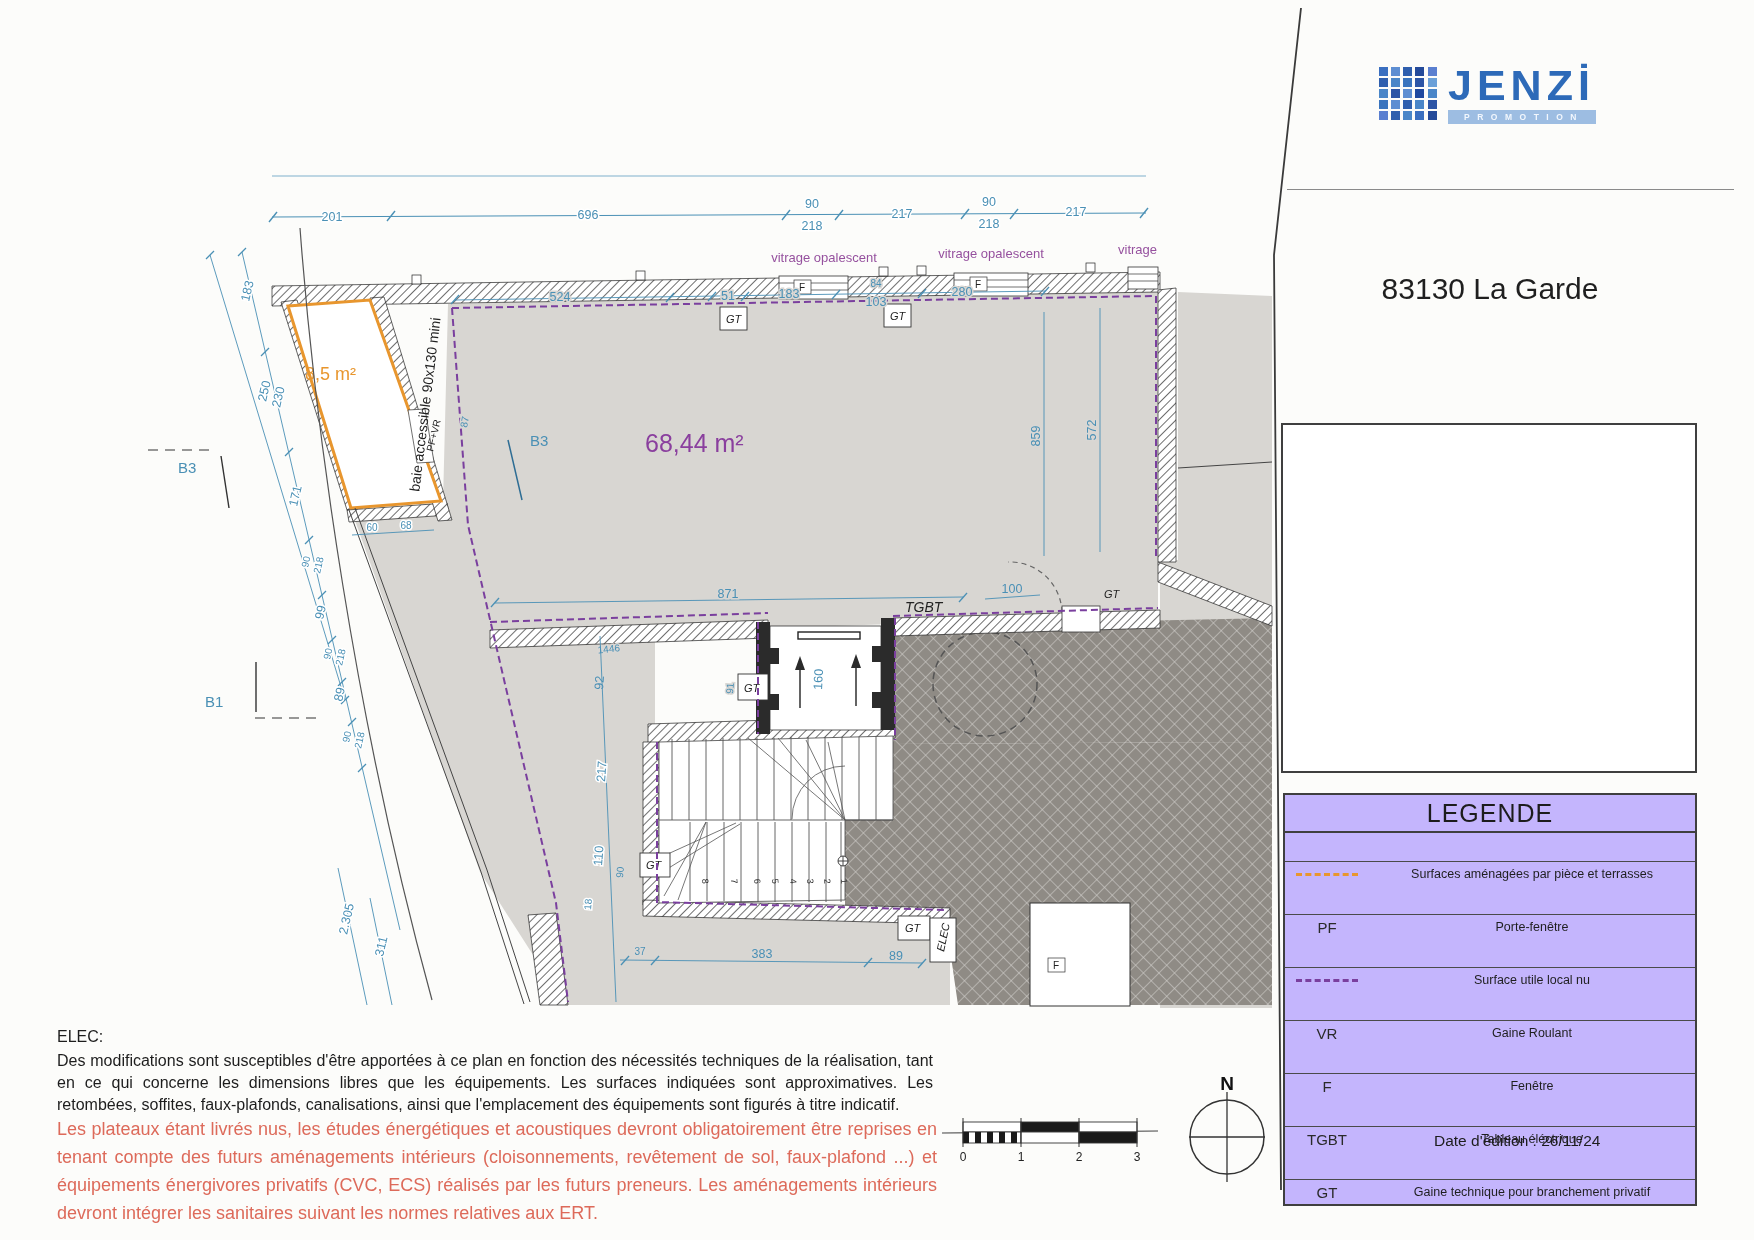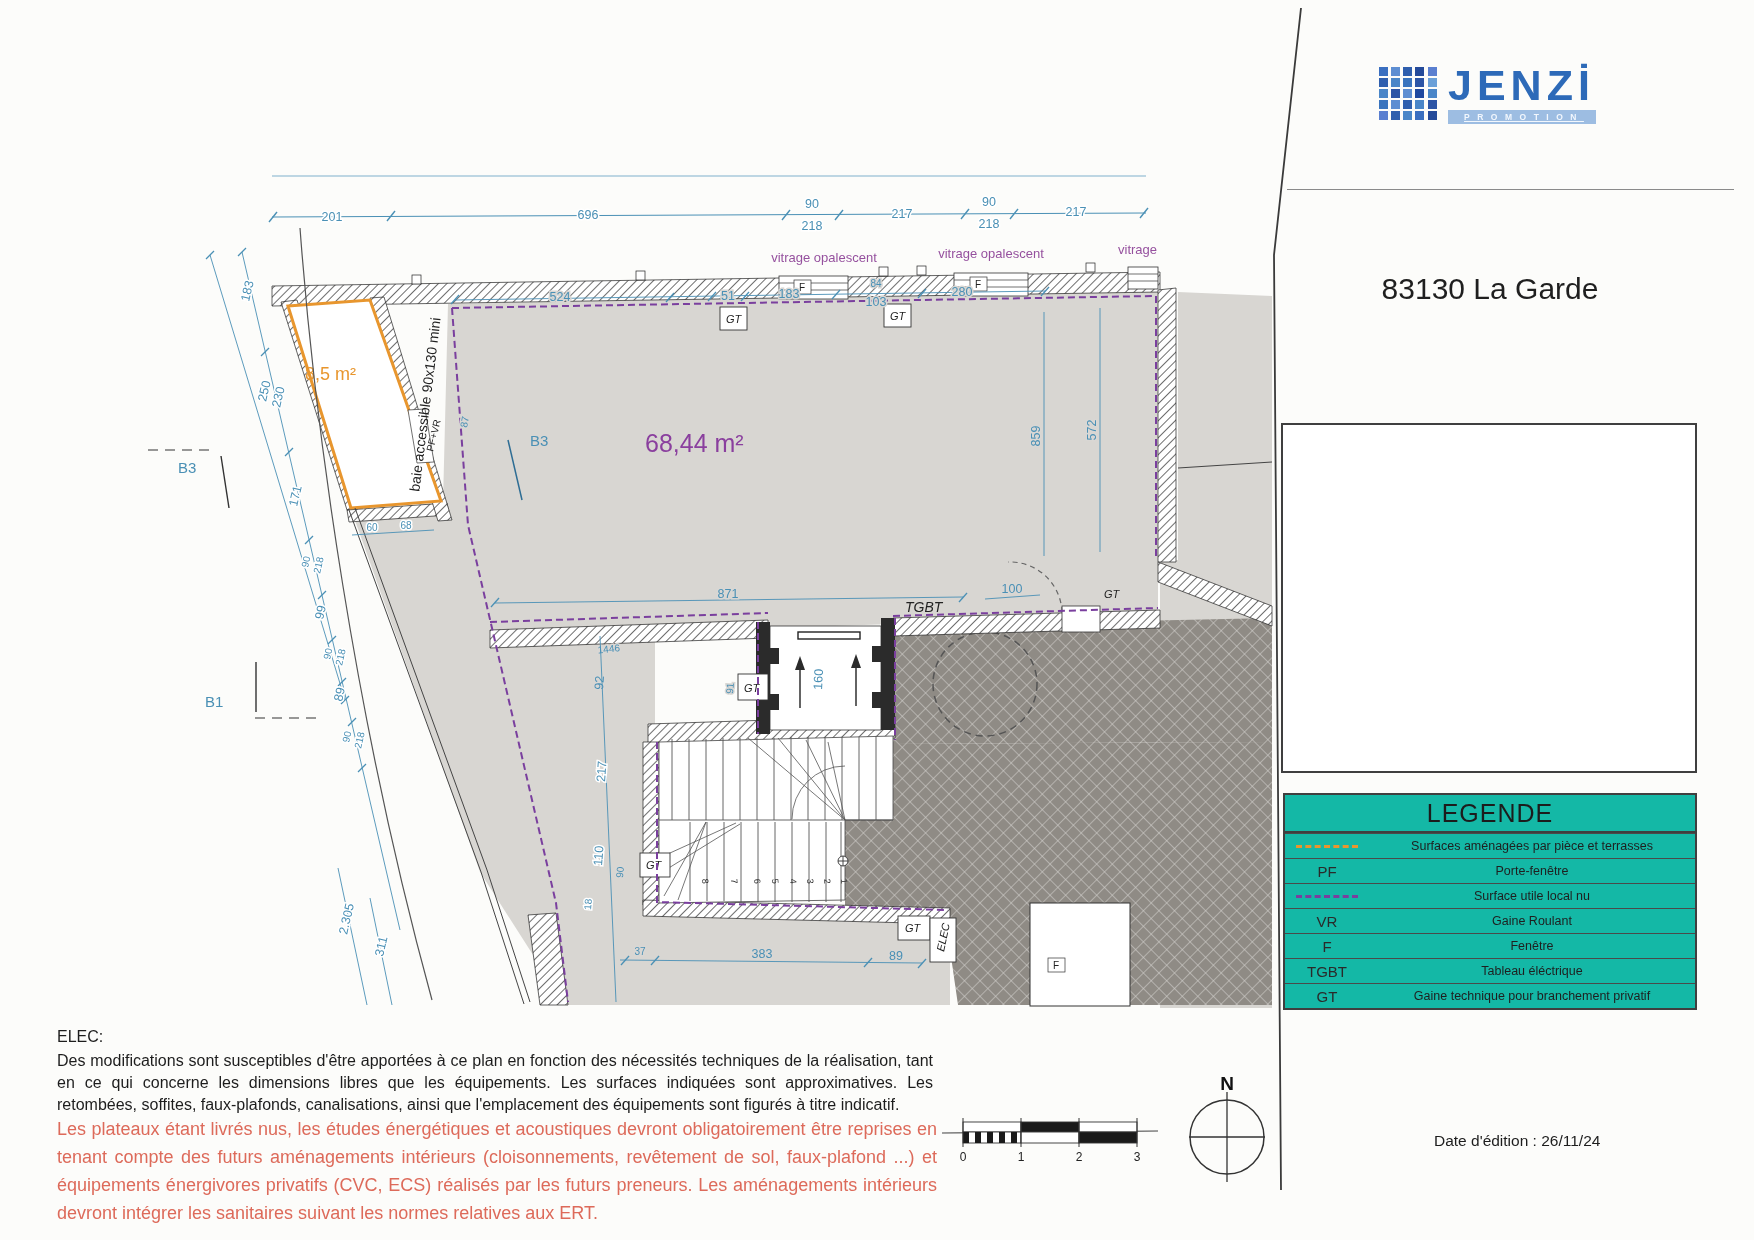--- a/index.html
+++ b/index.html
@@ -19,28 +19,28 @@
   .area-terr{fill:#e8962e;font-size:18px;}
   .b3{fill:#4a90b5;font-size:15px;}
   .note{fill:#222;font-size:14px;}
   .chip{fill:#e03224;font-size:13px;font-weight:bold;}
   .rep{fill:#3a3a3a;font-size:20px;}
   .sb{fill:#222;font-size:12px;}
   
   .brand{position:absolute;left:1378px;top:64px;display:flex;align-items:center;}
   .brand-name{font-size:43px;font-weight:bold;color:#2d6ab8;letter-spacing:5px;line-height:1;margin-left:6px;}
   .brand-sub{margin-left:6px;margin-top:3px;background:#9dbde2;color:#f2f7fd;font-size:8.5px;font-weight:bold;
-             letter-spacing:7.5px;padding:2px 4px 2px 8px;width:136px;text-align:center;text-decoration:underline;}
+             letter-spacing:7.5px;padding:2px 4px 2px 8px;width:136px;text-align:center;}
   .rule{position:absolute;left:1287px;top:189px;width:447px;border-top:1.5px solid #8a8a8a;}
   .address{position:absolute;left:1330px;top:272px;width:320px;text-align:center;font-size:30px;color:#1f1f1f;}
   .repbox{position:absolute;left:1281px;top:423px;width:412px;height:346px;border:2px solid #3f3f3f;background:#fff;}
-  .legend{position:absolute;left:1283px;top:793px;width:410px;border:2px solid #3f3f3f;background:#14b8a6;}
+  .legend{position:absolute;left:1283px;top:793px;width:410px;border:2px solid #3f3f3f;background:#c4b5fd;}
   .legend-h{height:36px;border-bottom:2px solid #3f3f3f;display:flex;align-items:center;justify-content:center;
             font-size:25px;color:#1c1c1c;letter-spacing:1px;}
-  .lrow{display:flex;align-items:center;height:24px;border-top:1.5px solid #4a4a4a;}
+  .lrow{display:flex;align-items:center;height:24px;border-top:1.5px solid #4a4a4a;margin-top:28px;}
   .lrow:first-of-type{border-top:none;}
   .lkey{width:84px;text-align:center;font-size:15px;color:#2a2a2a;flex:0 0 84px;}
   .llab{flex:1;text-align:center;font-size:12.5px;color:#1f1f1f;}
   .sw{height:0;width:62px;margin:0 11px;}
   .sw-o{border-top:3px dashed #e8962e;}
   .sw-p{border-top:3px dashed #7a3f9e;}
   .edition{position:absolute;left:1434px;top:1132px;font-size:15.5px;color:#1d1d1d;}
   .nota{position:absolute;left:57px;top:1026px;width:876px;font-size:16px;line-height:1.38;color:#1d1d1d;text-align:justify;}
   .nota-t{margin-bottom:2px;}
   .warn{position:absolute;left:57px;top:1116px;width:880px;font-size:18px;line-height:1.55;color:#dd6a5a;text-align:justify;}

